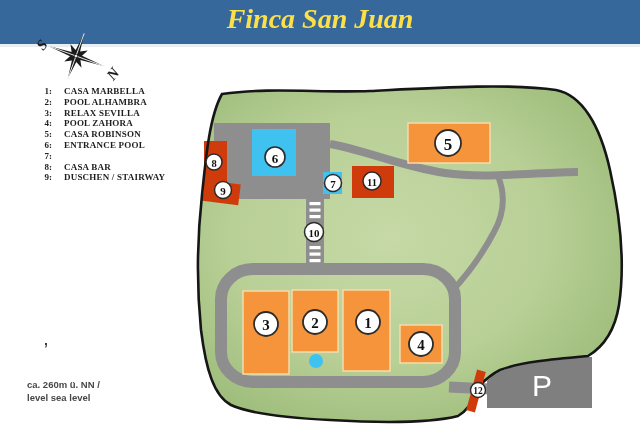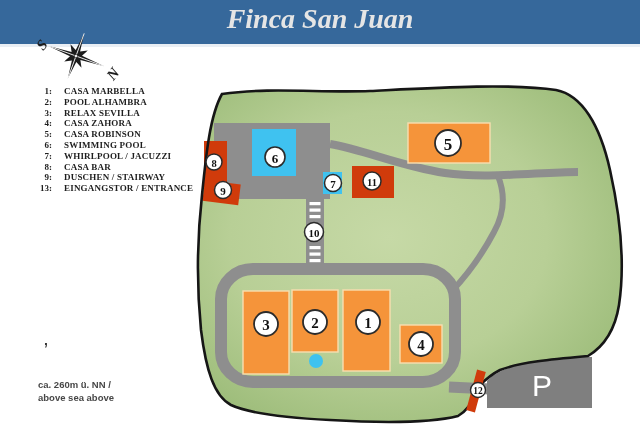--- a/index.html
+++ b/index.html
@@ -1,30 +1,30 @@
 <!DOCTYPE html>
 <html><head>
 <meta charset="utf-8">
 <style>
   html,body{margin:0;padding:0;}
   #stage{position:relative;width:640px;height:427px;background:#ffffff;overflow:hidden;
          font-family:"Liberation Sans",sans-serif;}
   
   #header{position:absolute;left:0;top:0;width:640px;height:44px;background:#36689B;
           border-bottom:3px solid #e9eef4;}
-  #title{position:absolute;left:0;top:3px;width:640px;text-align:center;color:#e5e5e5;
+  #title{position:absolute;left:0;top:3px;width:640px;text-align:center;color:#fde047;
          font-family:"Liberation Serif",serif;font-style:italic;font-weight:bold;font-size:28px;}
   
   #legend{position:absolute;left:30px;top:86px;width:195px;}
   .legend-row{display:flex;line-height:10.8px;font-family:"Liberation Serif",serif;
               font-weight:bold;font-size:9px;color:#1e1e1e;}
   .legend-num{width:22px;text-align:right;margin-right:12px;flex:0 0 22px;}
   .legend-label{letter-spacing:0.2px;}
   
-  #footnote{position:absolute;left:38px;top:378px;font-size:9.5px;font-weight:bold;
+  #footnote{position:absolute;left:27px;top:378px;font-size:9.5px;font-weight:bold;
             color:#474747;line-height:13px;}
   #tickmark{position:absolute;left:44px;top:340px;font-size:14px;font-weight:bold;color:#333;}
   
   #mapsvg{position:absolute;left:0;top:0;}
   .badge-num{font-family:"Liberation Serif",serif;font-weight:bold;fill:#111;}
 </style>
 </head>
 <body>
 
 <div id="stage">
@@ -41,53 +41,48 @@
     <div class="legend-row">
         <span class="legend-num">2:</span>
         <span class="legend-label">POOL ALHAMBRA</span>
       </div>
     <div class="legend-row">
         <span class="legend-num">3:</span>
         <span class="legend-label">RELAX SEVILLA</span>
       </div>
     <div class="legend-row">
         <span class="legend-num">4:</span>
-        <span class="legend-label">CASA ZAHORA</span>
+        <span class="legend-label">POOL ZAHORA</span>
       </div>
     <div class="legend-row">
         <span class="legend-num">5:</span>
         <span class="legend-label">CASA ROBINSON</span>
       </div>
     <div class="legend-row">
         <span class="legend-num">6:</span>
-        <span class="legend-label">SWIMMING POOL</span>
+        <span class="legend-label">ENTRANCE POOL</span>
       </div>
     <div class="legend-row">
         <span class="legend-num">7:</span>
-        <span class="legend-label">WHIRLPOOL / JACUZZI</span>
       </div>
     <div class="legend-row">
         <span class="legend-num">8:</span>
         <span class="legend-label">CASA BAR</span>
       </div>
     <div class="legend-row">
         <span class="legend-num">9:</span>
         <span class="legend-label">DUSCHEN / STAIRWAY</span>
       </div>
-    <div class="legend-row">
-        <span class="legend-num">13:</span>
-        <span class="legend-label">EINGANGSTOR / ENTRANCE</span>
-      </div>
   </div>
 
   <div id="tickmark">’</div>
 
   <div id="footnote">
     <div>ca. 260m ü. NN /</div>
-    <div>above sea above</div>
+    <div>level sea level</div>
   </div>
 
   <svg id="mapsvg" width="640" height="427" viewBox="0 0 640 427">
     <defs>
       <radialGradient id="landgrad" cx="45%" cy="45%" r="68%">
         <stop offset="0%" stop-color="#c6d9a6"></stop>
         <stop offset="55%" stop-color="#b8cf96"></stop>
         <stop offset="100%" stop-color="#98b975"></stop>
       </radialGradient>
     </defs>

